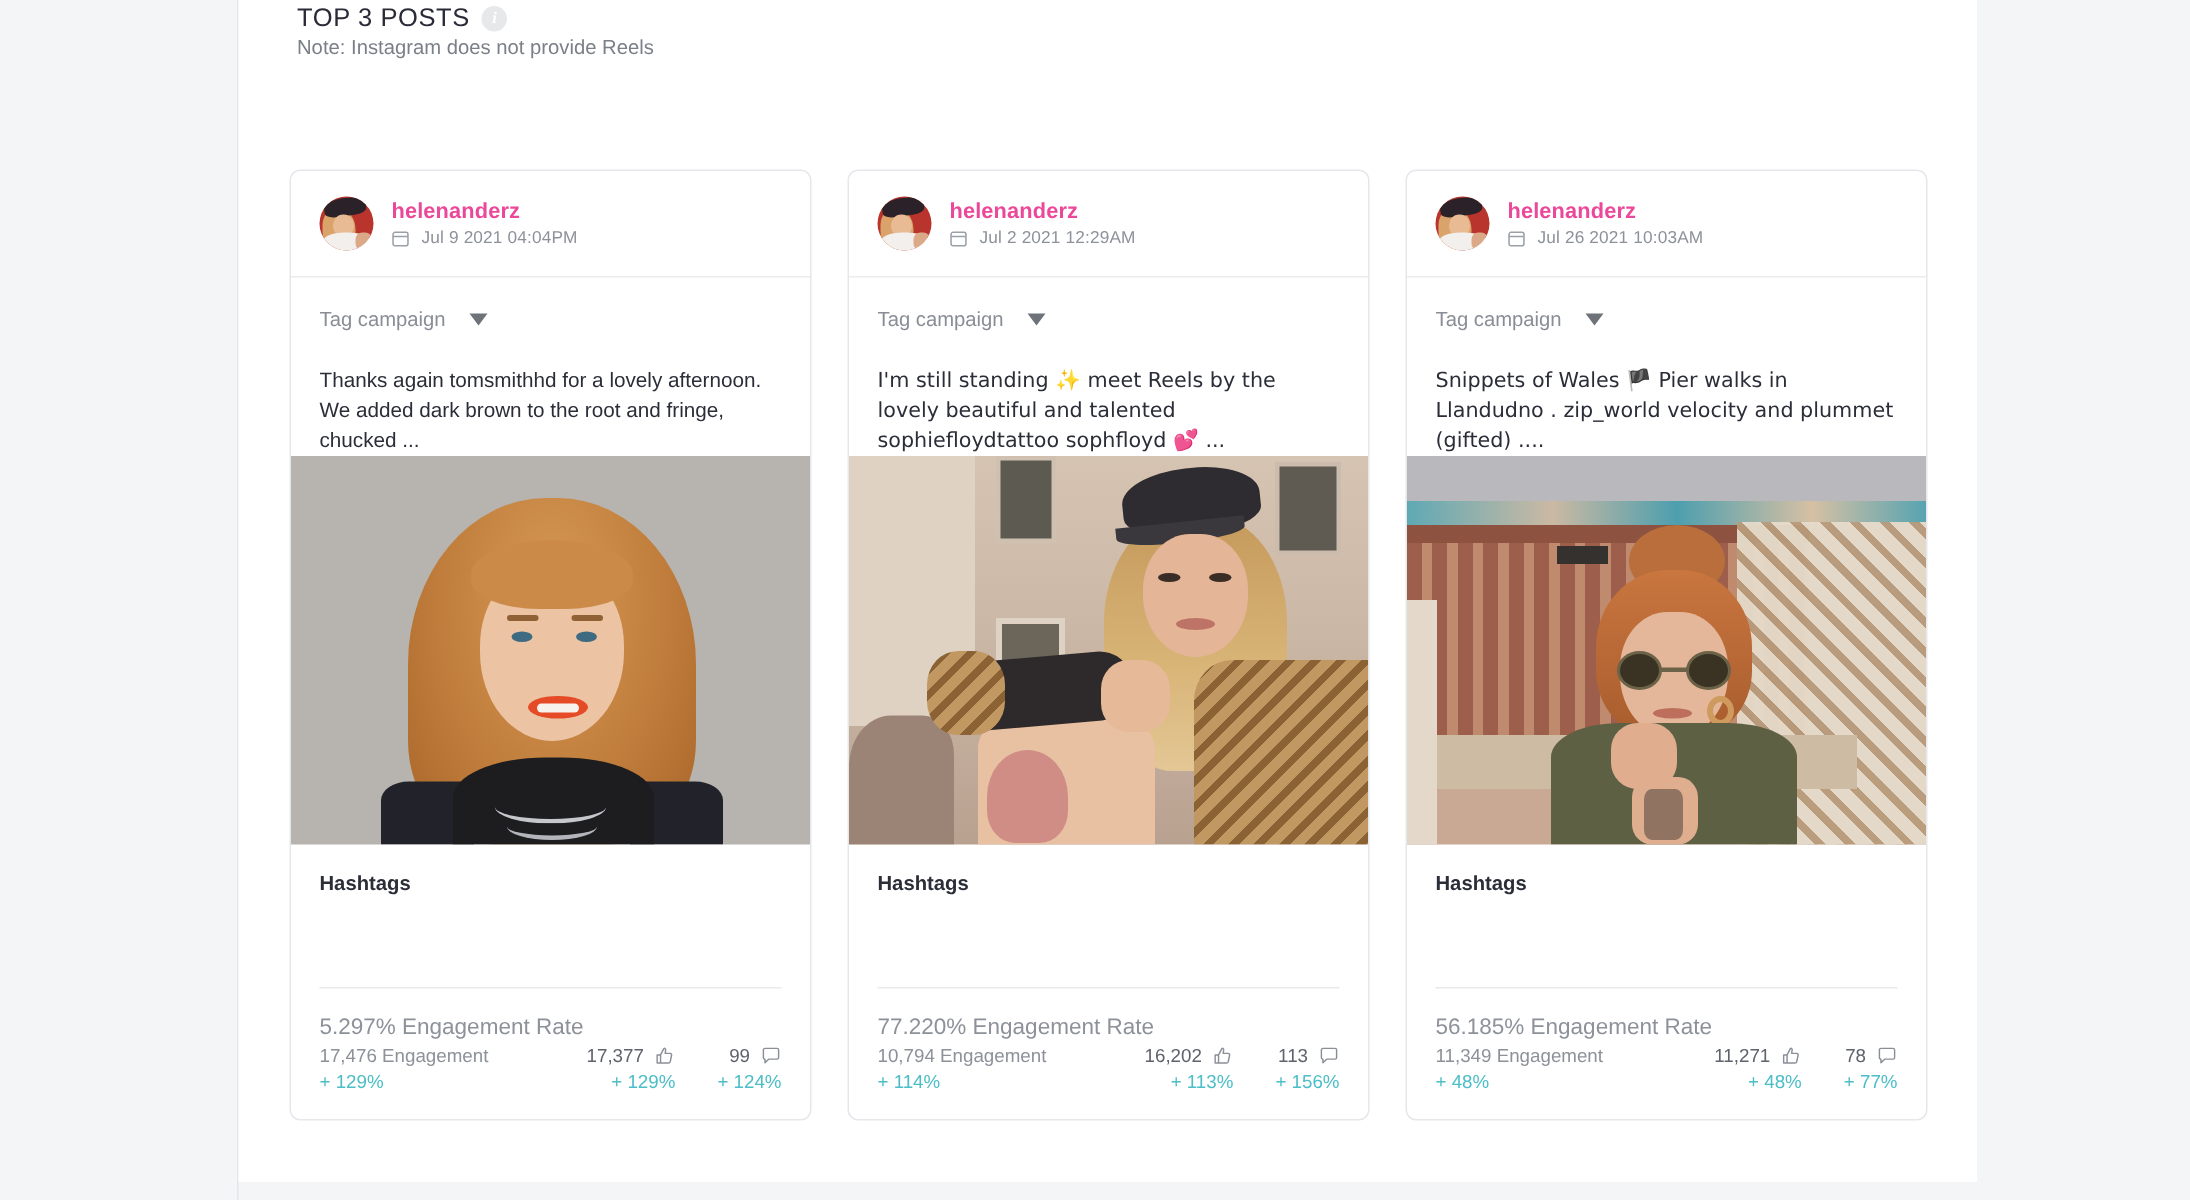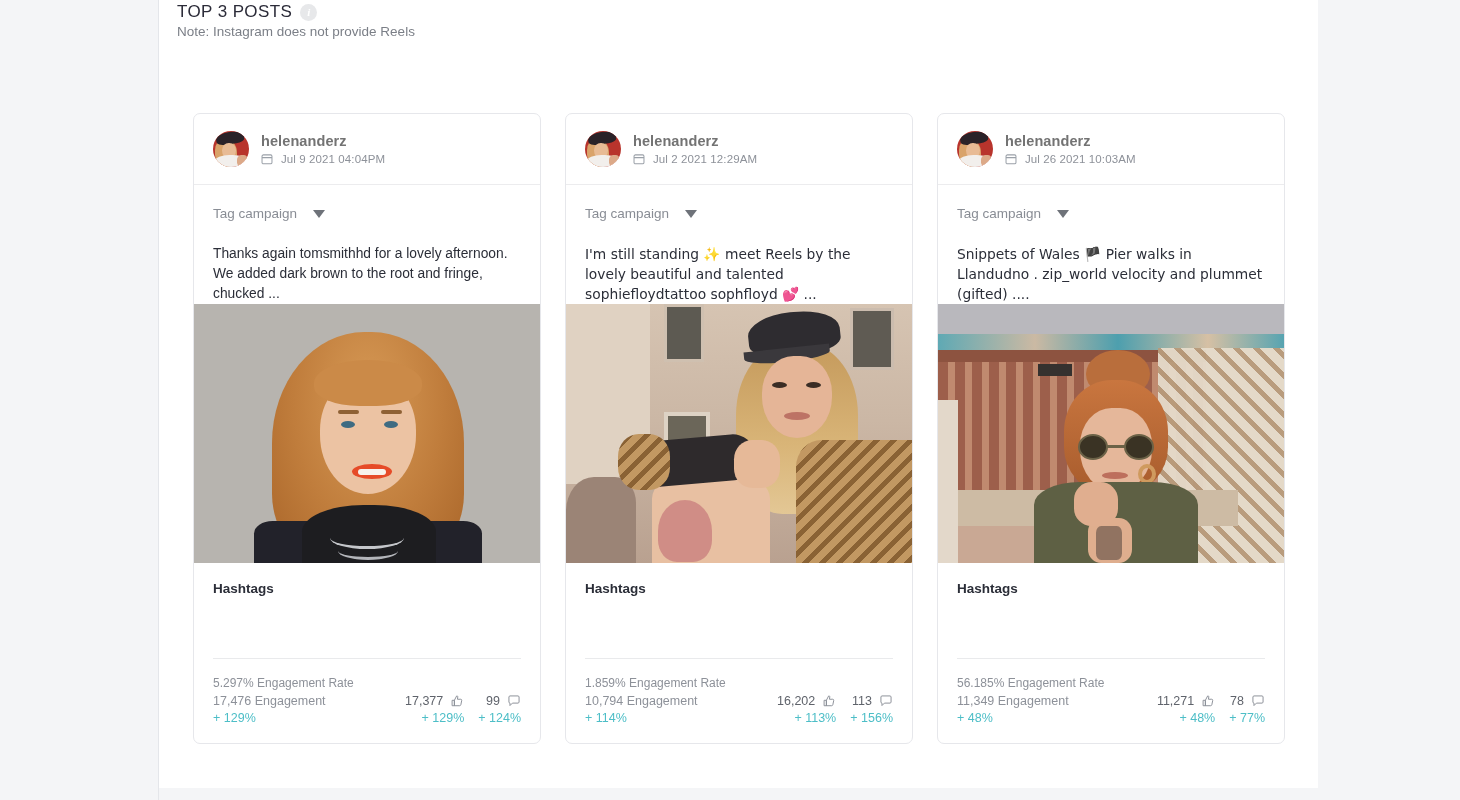--- a/index.html
+++ b/index.html
@@ -13,21 +13,21 @@
 
   .left-rail { position: absolute; left: 0; top: 0; width: 158px; height: 800px; background: #f4f5f7; }
   .rail-divider { position: absolute; left: 158px; top: 0; width: 1px; height: 800px; background: #e4e6ea; }
 
   .panel {
     position: absolute; left: 159px; top: 0;
     width: 1159px; height: 788px;
     background: #ffffff;
   }
 
-  .header { position: absolute; left: 18px; top: 2px; }
+  .header { position: absolute; left: 39px; top: 2px; }
   .title-row { display: flex; align-items: center; gap: 8px; }
   .title {
     font-size: 17px; font-weight: 500; letter-spacing: 0.4px;
     color: #2b2b38;
   }
   .info-icon {
     width: 17px; height: 17px; border-radius: 50%;
     background: #e7e8ea; color: #ffffff;
     font-size: 11px; font-weight: 700; font-style: italic;
     display: flex; align-items: center; justify-content: center;
@@ -59,21 +59,21 @@
     flex: none; overflow: hidden; position: relative;
     background: #b8342c;
   }
   .avatar .av-hair { position: absolute; left: 2px; top: 8px; width: 22px; height: 28px; background: #d9a36a; border-radius: 40% 50% 45% 45%; }
   .avatar .av-hat { position: absolute; left: 3px; top: 1px; width: 28px; height: 12px; background: #2a2228; border-radius: 50% 50% 30% 30%; transform: rotate(-8deg); }
   .avatar .av-face { position: absolute; left: 9px; top: 12px; width: 14px; height: 15px; background: #e8bb95; border-radius: 48%; }
   .avatar .av-body { position: absolute; left: 2px; bottom: -2px; width: 32px; height: 14px; background: #f2efec; border-radius: 45% 45% 0 0; }
   .avatar .av-arm { position: absolute; right: 1px; bottom: 0px; width: 11px; height: 12px; background: #dca988; border-radius: 40%; }
 
   .head-txt { display: flex; flex-direction: column; gap: 4px; min-width: 0; }
-  .username { font-size: 14.5px; font-weight: 600; color: #737373; letter-spacing: 0.1px; }
+  .username { font-size: 14.5px; font-weight: 600; color: #ec4899; letter-spacing: 0.1px; }
   .date-row { display: flex; align-items: center; gap: 8px; }
   .cal-icon { width: 12px; height: 12px; flex: none; }
   .date { font-size: 11.5px; color: #8d9199; letter-spacing: 0.1px; }
 
   .card-tag { padding: 19px 19px 0 19px; }
   .tag-sel { display: inline-flex; align-items: center; gap: 16px; cursor: pointer; }
   .tag-label { font-size: 13.5px; color: #898d95; }
   .caret { width: 0; height: 0; border-left: 6px solid transparent; border-right: 6px solid transparent; border-top: 8px solid #6e7279; }
 
   .caption {
@@ -147,26 +147,26 @@
   .ph3 .hand { position: absolute; left: 136px; top: 178px; width: 44px; height: 44px; background: #e0ae8f; border-radius: 40%; }
   .ph3 .wrist { position: absolute; left: 150px; top: 214px; width: 44px; height: 45px; background: #dfae8e; border-radius: 30%; }
   .ph3 .ink { position: absolute; left: 158px; top: 222px; width: 26px; height: 34px; background: #6f5a4e; border-radius: 20%; opacity: .7; }
 
   .card-hash { padding: 18px 19px 0 19px; }
   .hash-label { font-size: 13.5px; font-weight: 600; color: #2b2e38; }
   .hash-space { height: 62px; }
   .divider { height: 1px; background: #e9eaec; margin: 0 19px; }
 
   .stats { padding: 17px 19px 18px 19px; }
-  .stat-rate { font-size: 12px; color: #8d9199; margin-bottom: 4px; }
+  .stat-rate { font-size: 15px; color: #8d9199; margin-bottom: 4px; }
   .stat-grid { display: flex; justify-content: space-between; align-items: flex-start; }
   .stat-left { display: flex; flex-direction: column; gap: 3px; }
   .stat-eng { font-size: 12.5px; color: #8d9199; }
   .delta { font-size: 12.5px; color: #4dbec7; }
-  .stat-right { display: flex; gap: 14px; }
+  .stat-right { display: flex; gap: 28px; }
   .metric { display: flex; flex-direction: column; align-items: flex-end; gap: 3px; }
   .metric-top { display: flex; align-items: center; gap: 7px; }
   .metric-val { font-size: 12.5px; color: #5f636b; }
   .ico { width: 14px; height: 14px; flex: none; }
 </style>
 </head>
 <body>
 
 <div class="page">
   <div class="left-rail"></div>
@@ -320,21 +320,21 @@
             <div class="sleeve"></div>
         </div>
 
         <div class="card-hash">
           <div class="hash-label">Hashtags</div>
           <div class="hash-space"></div>
         </div>
         <div class="divider"></div>
 
         <div class="stats">
-          <div class="stat-rate">1.859% Engagement Rate</div>
+          <div class="stat-rate">77.220% Engagement Rate</div>
           <div class="stat-grid">
             <div class="stat-left">
               <div class="stat-eng">10,794 Engagement</div>
               <div class="delta">+ 114%</div>
             </div>
             <div class="stat-right">
               <div class="metric">
                 <div class="metric-top">
                   <span class="metric-val">16,202</span>
                   <svg class="ico" viewBox="0 0 16 16">

